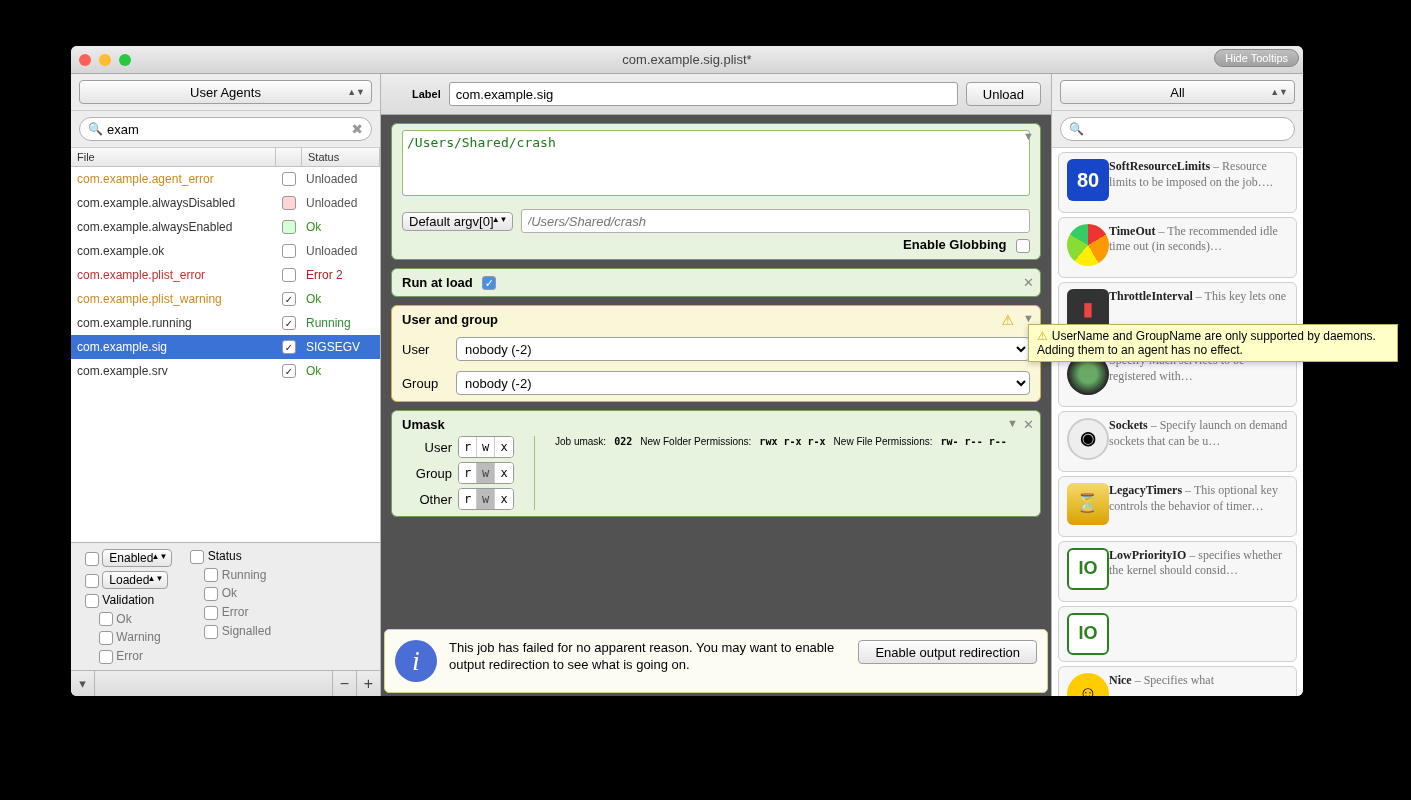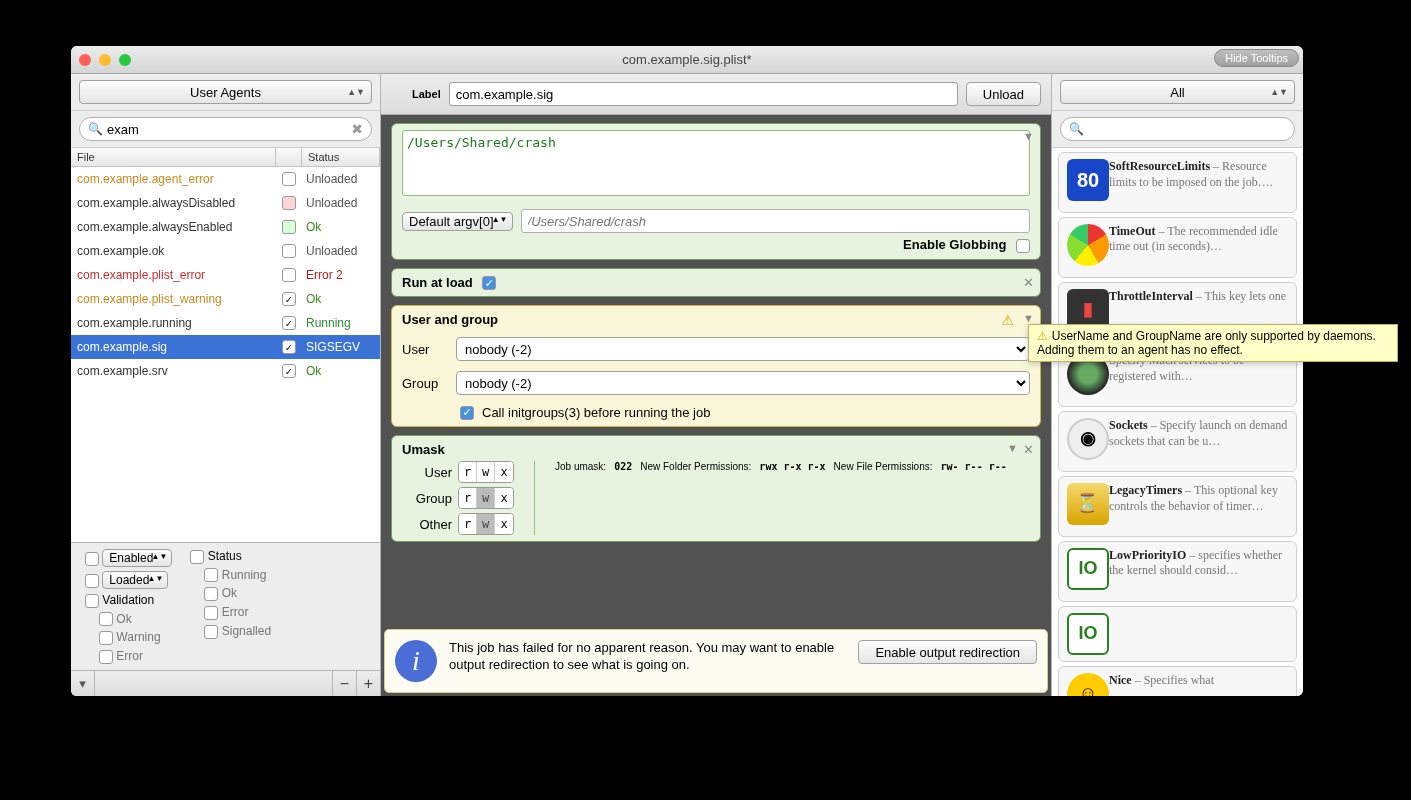--- a/index.html
+++ b/index.html
@@ -246,24 +246,20 @@
           <span class="warn-ico">⚠</span>
           <span class="collapse" style="right:6px">▼</span>
           <div class="card-row">
               <span style="width:46px">User</span>
             <select class="big"><option>nobody (-2)</option></select>
             </div>
           <div class="card-row">
               <span style="width:46px">Group</span>
             <select class="big"><option>nobody (-2)</option></select>
             </div>
-          <div class="card-row" style="padding-left:52px">
-              <span class="inline-chk on"></span> 
-              <span>Call initgroups(3) before running the job</span>
-            </div>
         </div>
 
         <div class="card">
           <div class="card-title">Umask</div>
           <span class="collapse2">▼</span>
           <span class="close">✕</span>
           <div class="umask-grid">
             <div class="ug-left">
               <div class="ug-row">
                   <span class="lbl">User</span>

